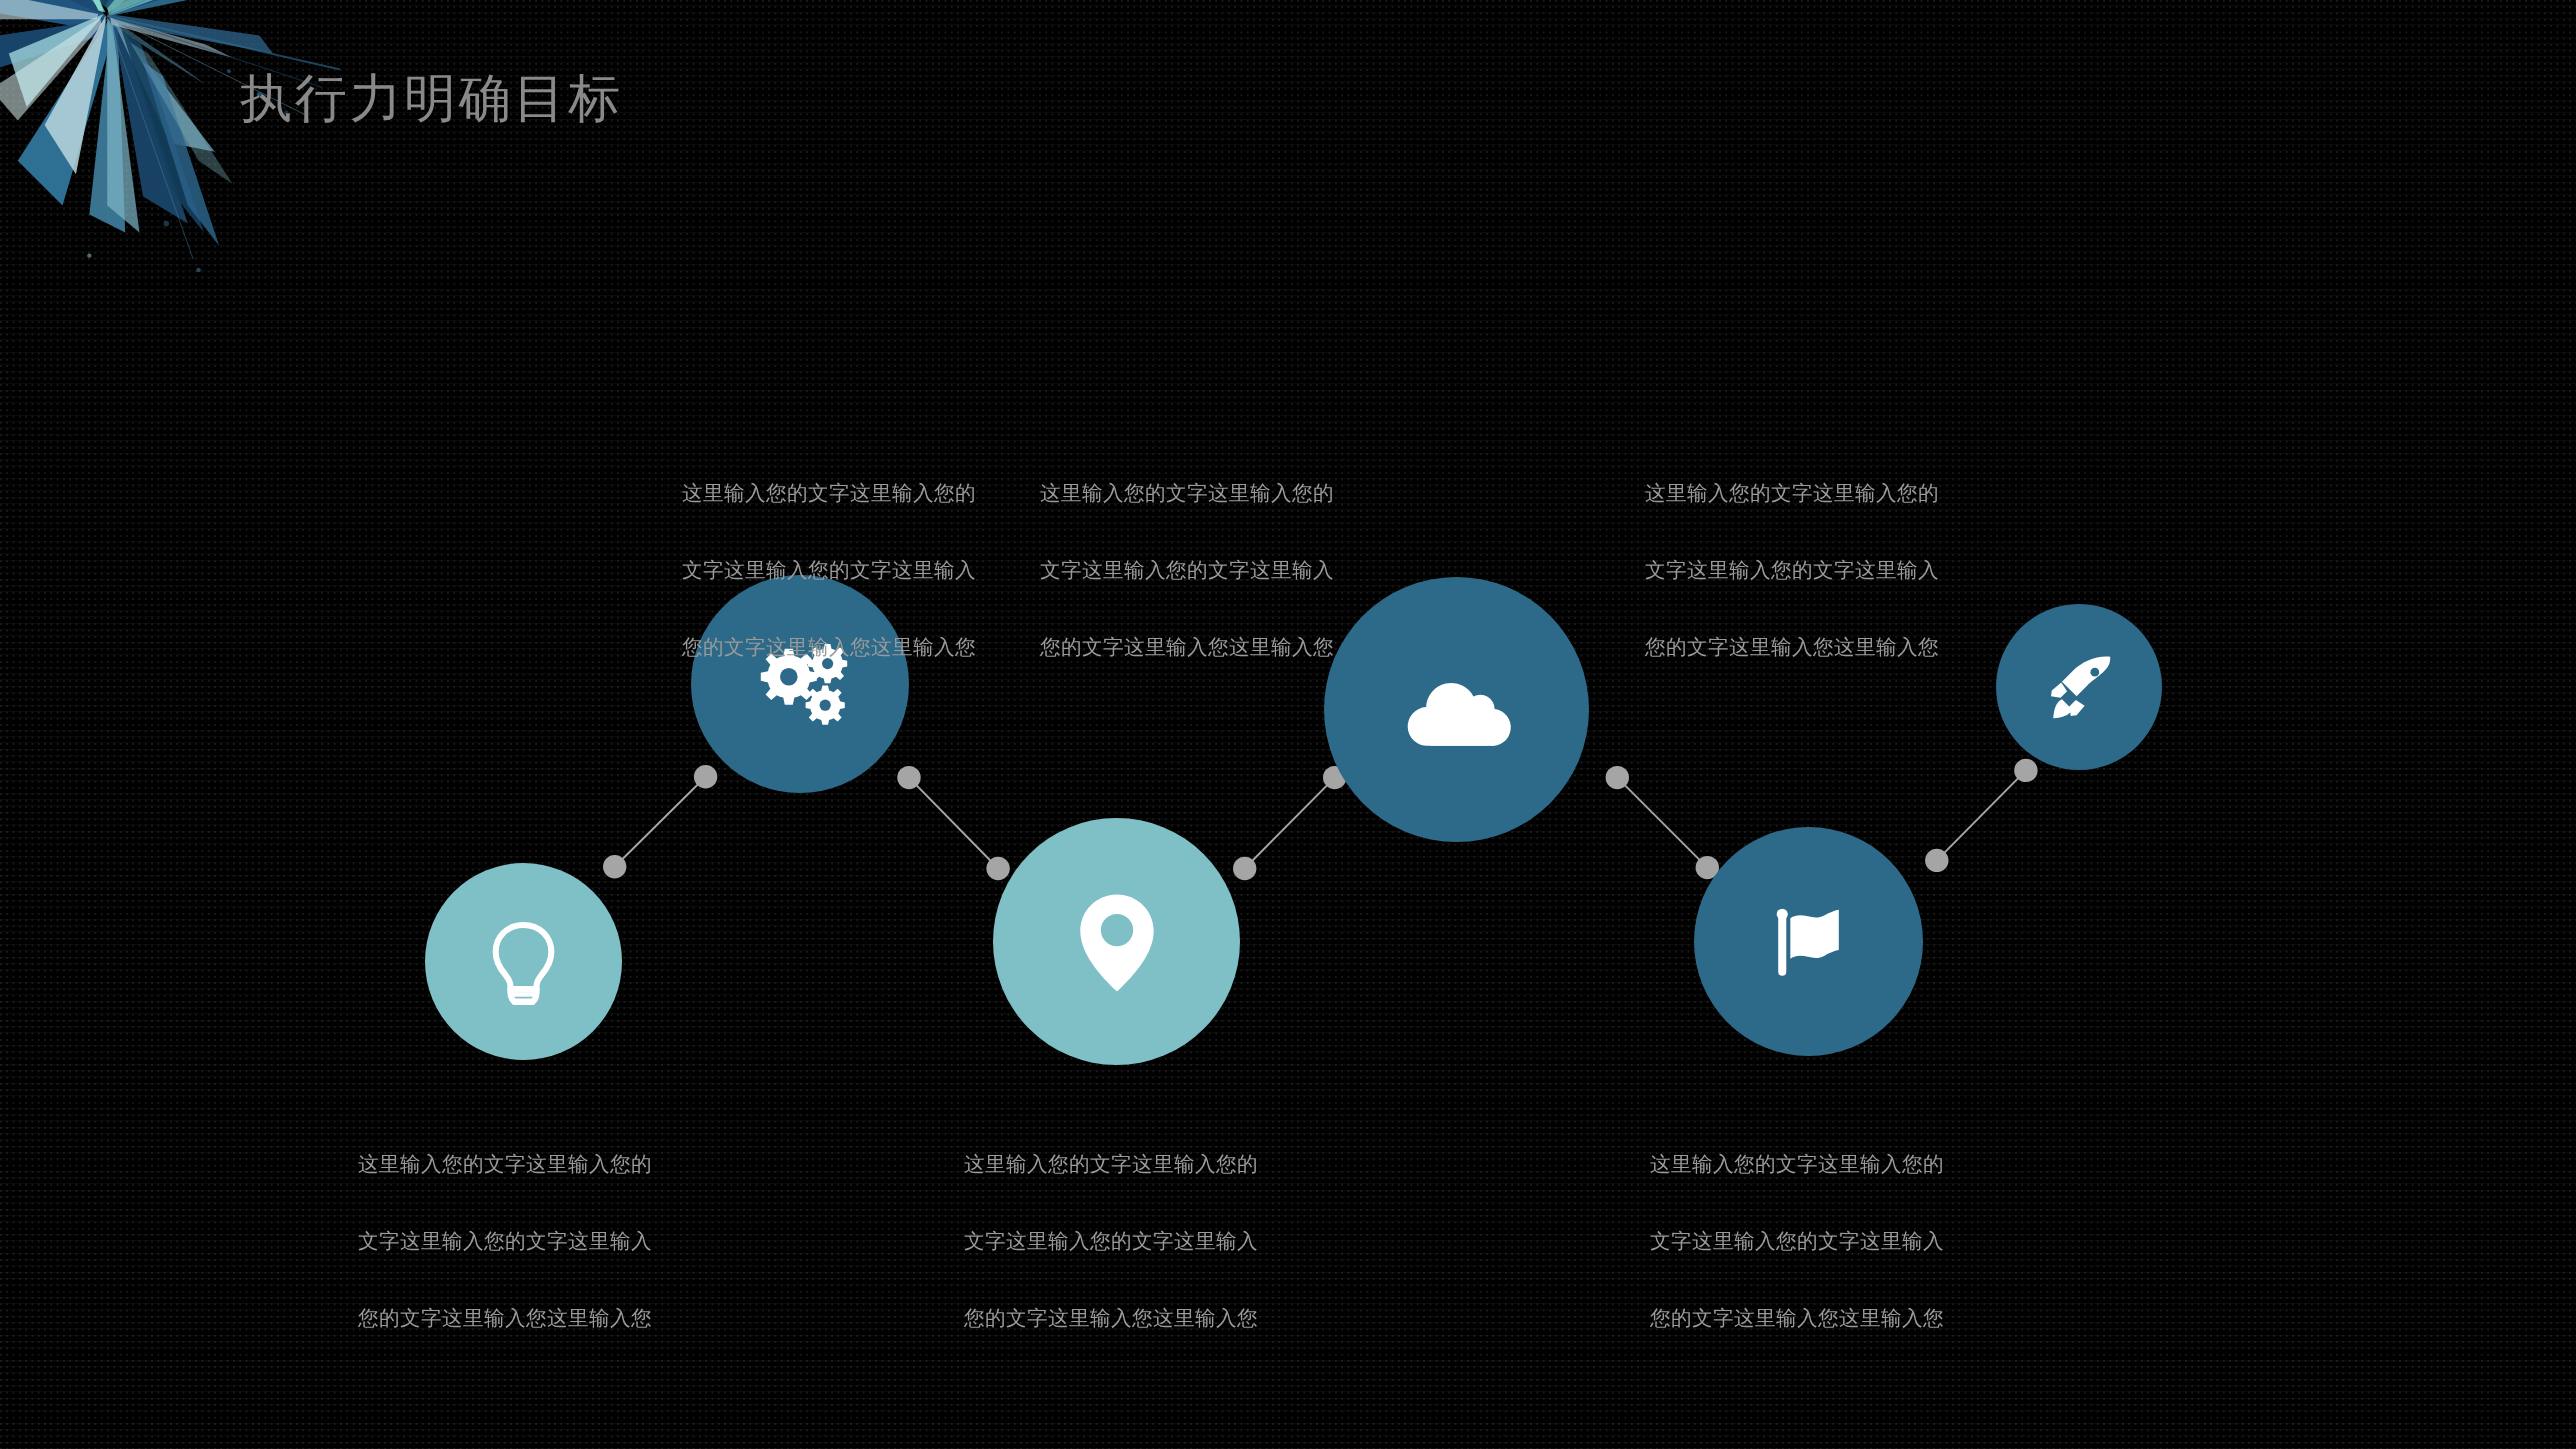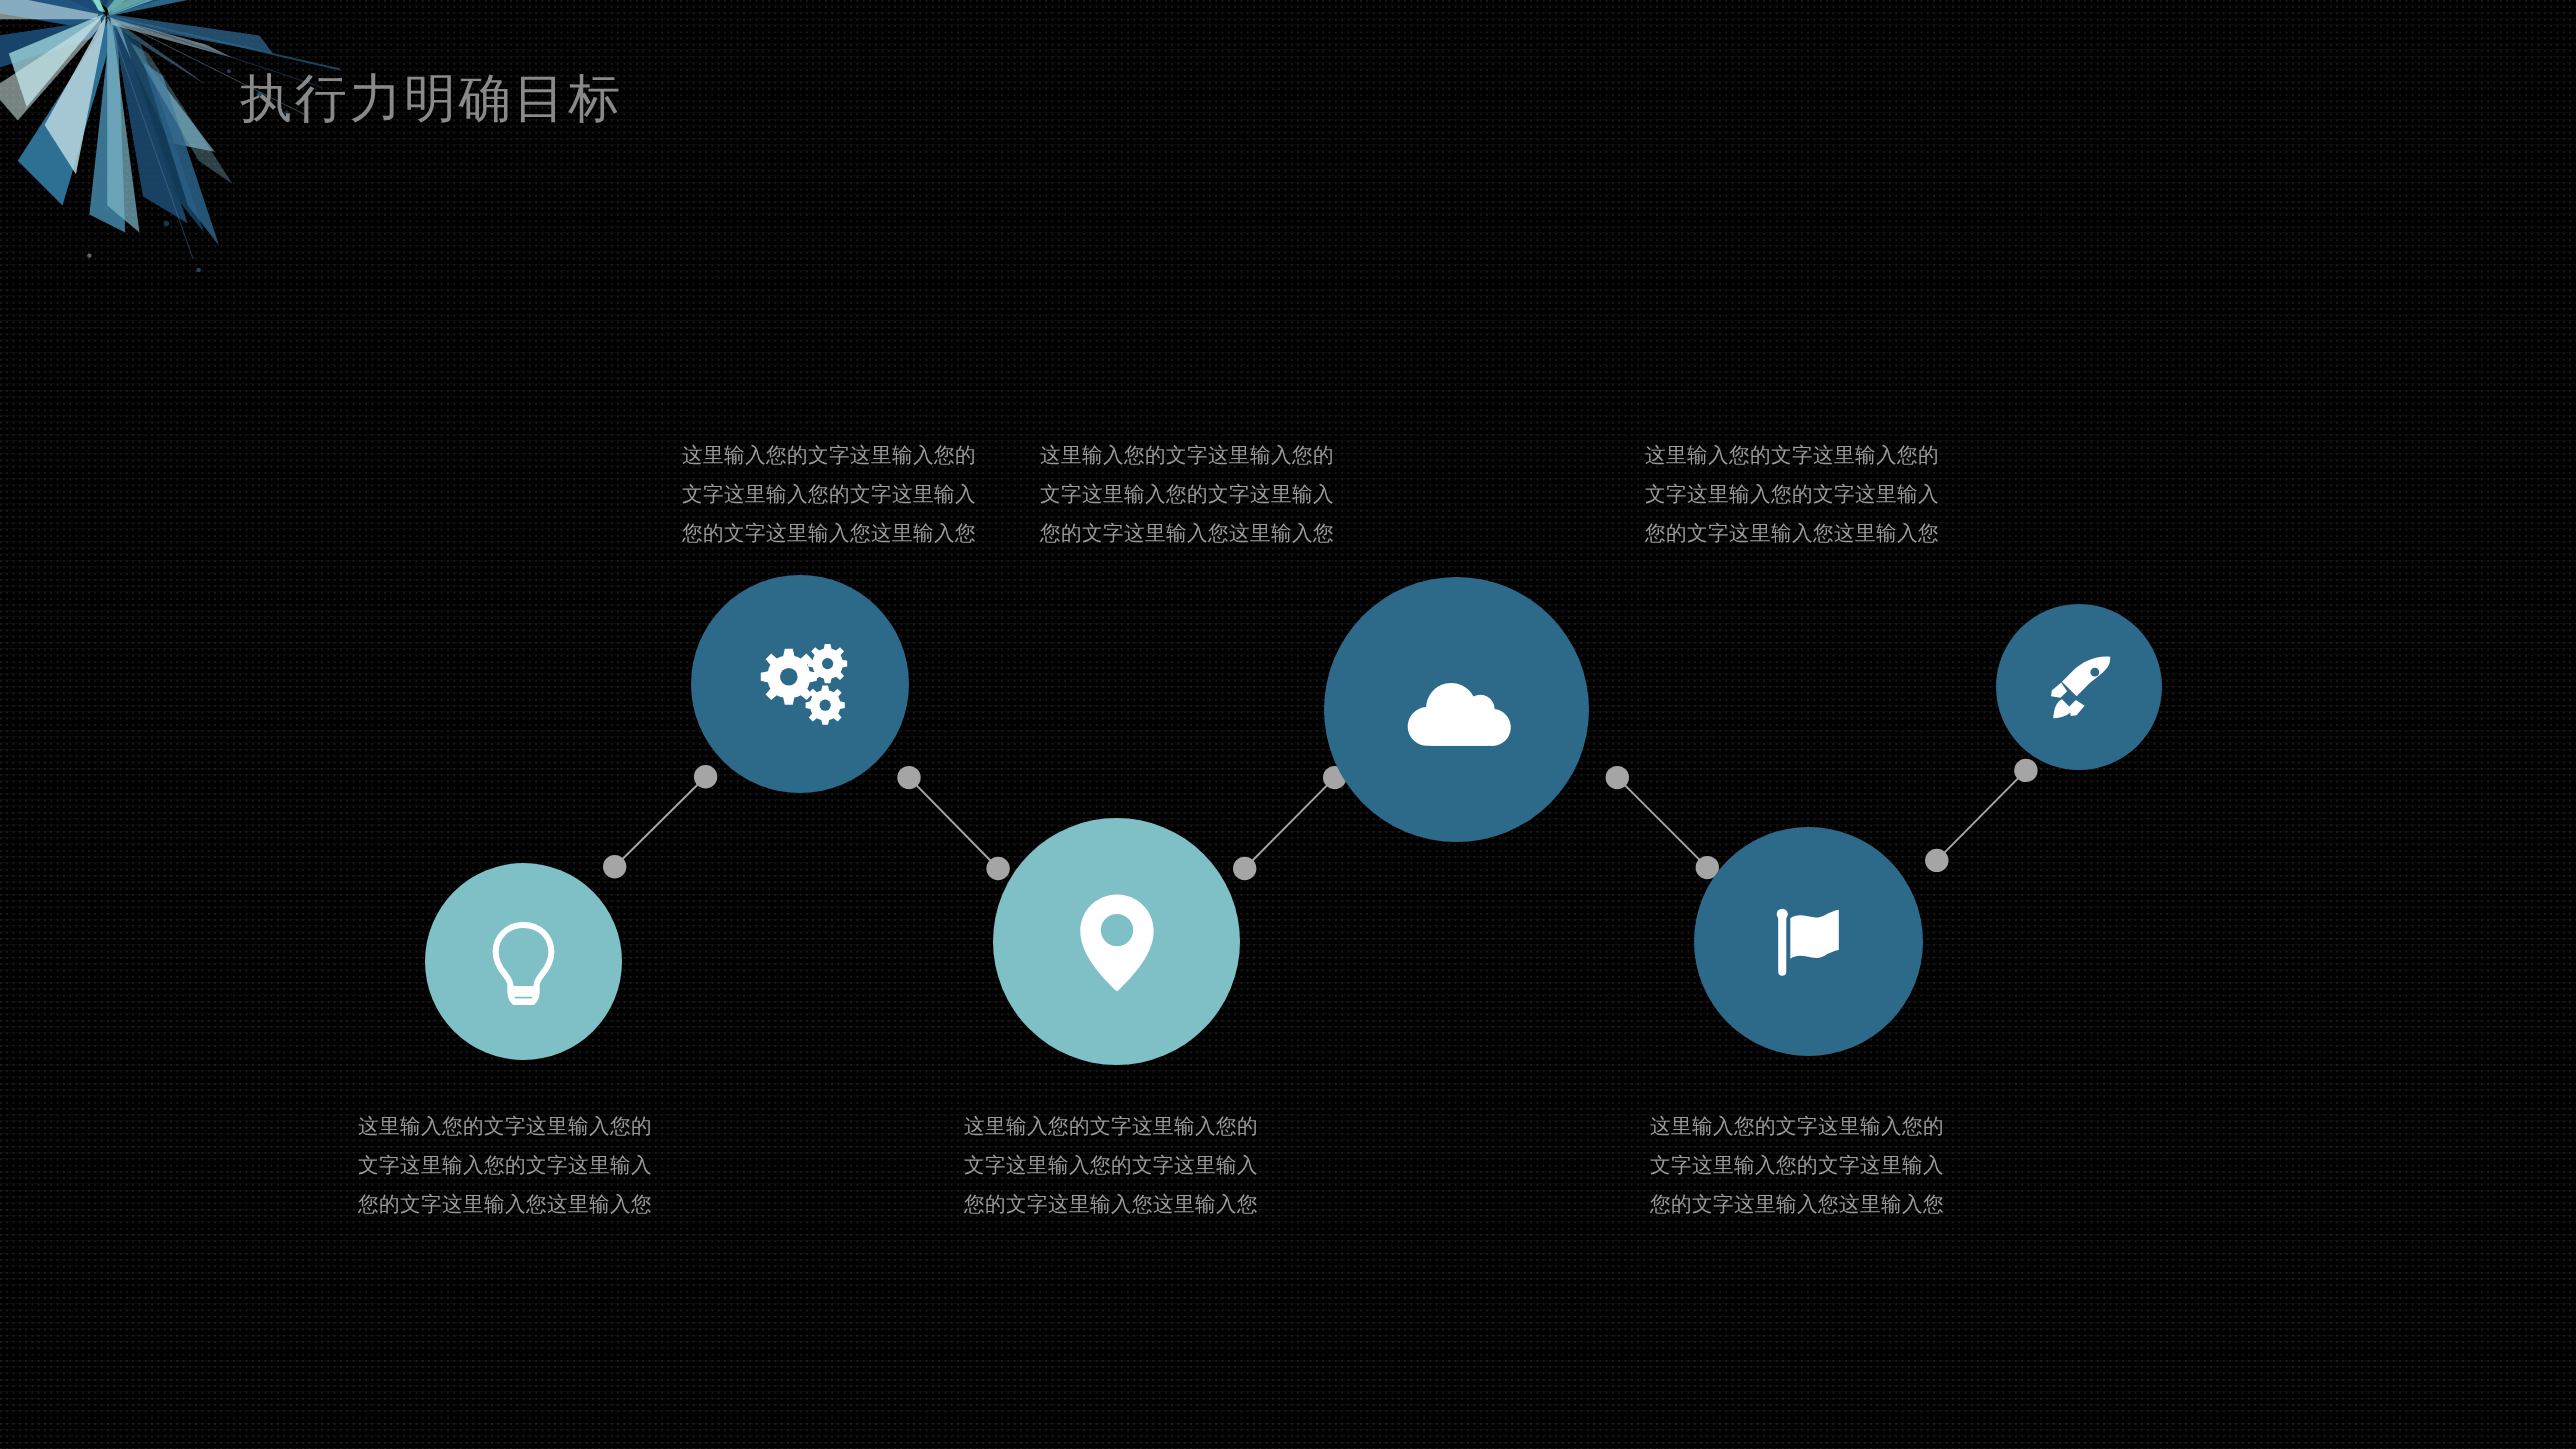--- a/index.html
+++ b/index.html
@@ -79,21 +79,21 @@
 
   
   .caption {
     position: absolute;
     z-index: 6;
     color: #9b9b9b;
     font-size: 20.6px;
     line-height: 39px;
     letter-spacing: 0.4px;
   }
-  .caption .line { display: block; white-space: nowrap; }
+  .caption .line { display: block; white-space: nowrap; margin-top: 38px; }
   .caption.align-right { text-align: right; }
   .caption.align-left  { text-align: left; }
 </style>
 </head>
 <body>
 
 <div id="slide" style="background-color: #000000; padding-left: 16px;">
 
   <div id="texture"></div>
   <div id="texture2"></div>

